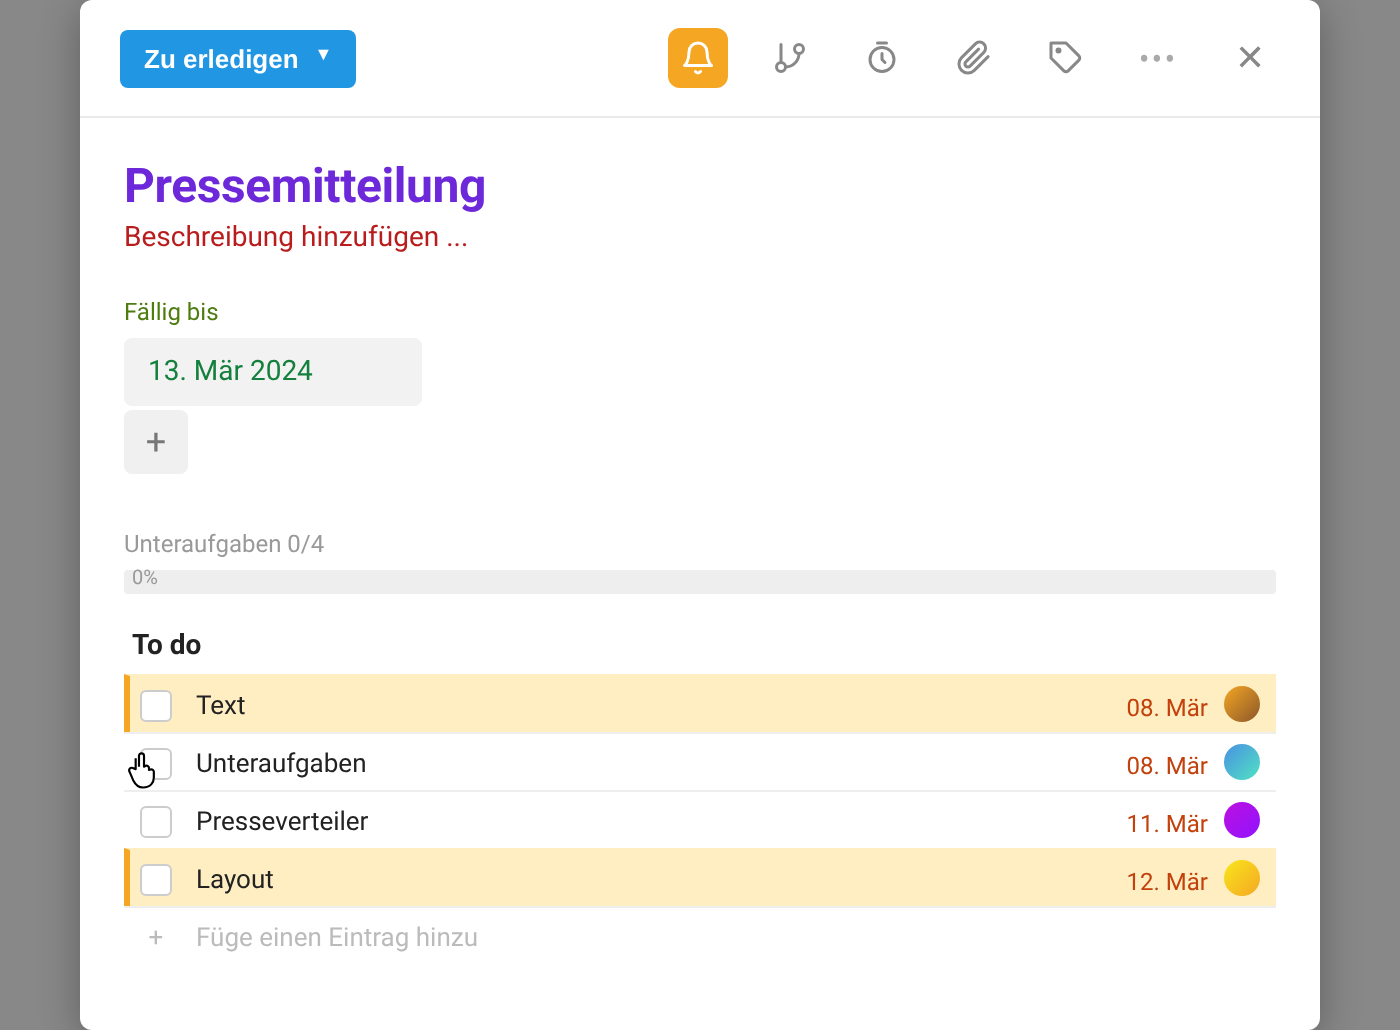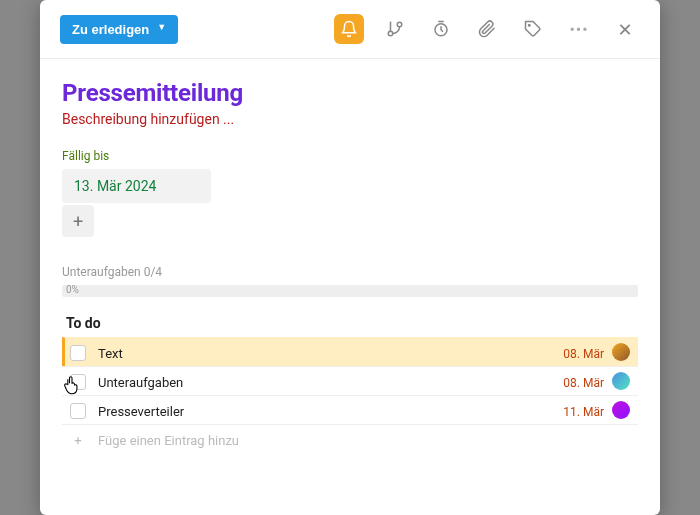--- a/index.html
+++ b/index.html
@@ -277,20 +277,26 @@
         <span class="avatar a2"></span>
       </div>
 
       <div class="subtask-row">
         <div class="checkbox"></div>
         <div class="subtask-title">Presseverteiler</div>
         <div class="subtask-date">11. Mär</div>
         <span class="avatar a3"></span>
       </div>
 
+      <div class="subtask-row selected">
+        <div class="checkbox"></div>
+        <div class="subtask-title">Layout</div>
+        <div class="subtask-date">12. Mär</div>
+        <span class="avatar a4"></span>
+      </div>
 
       <div class="add-entry-row">
         <span class="plus">+</span>
         <span>Füge einen Eintrag hinzu</span>
       </div>
     </div>
   </div>
 
 </div>
 

